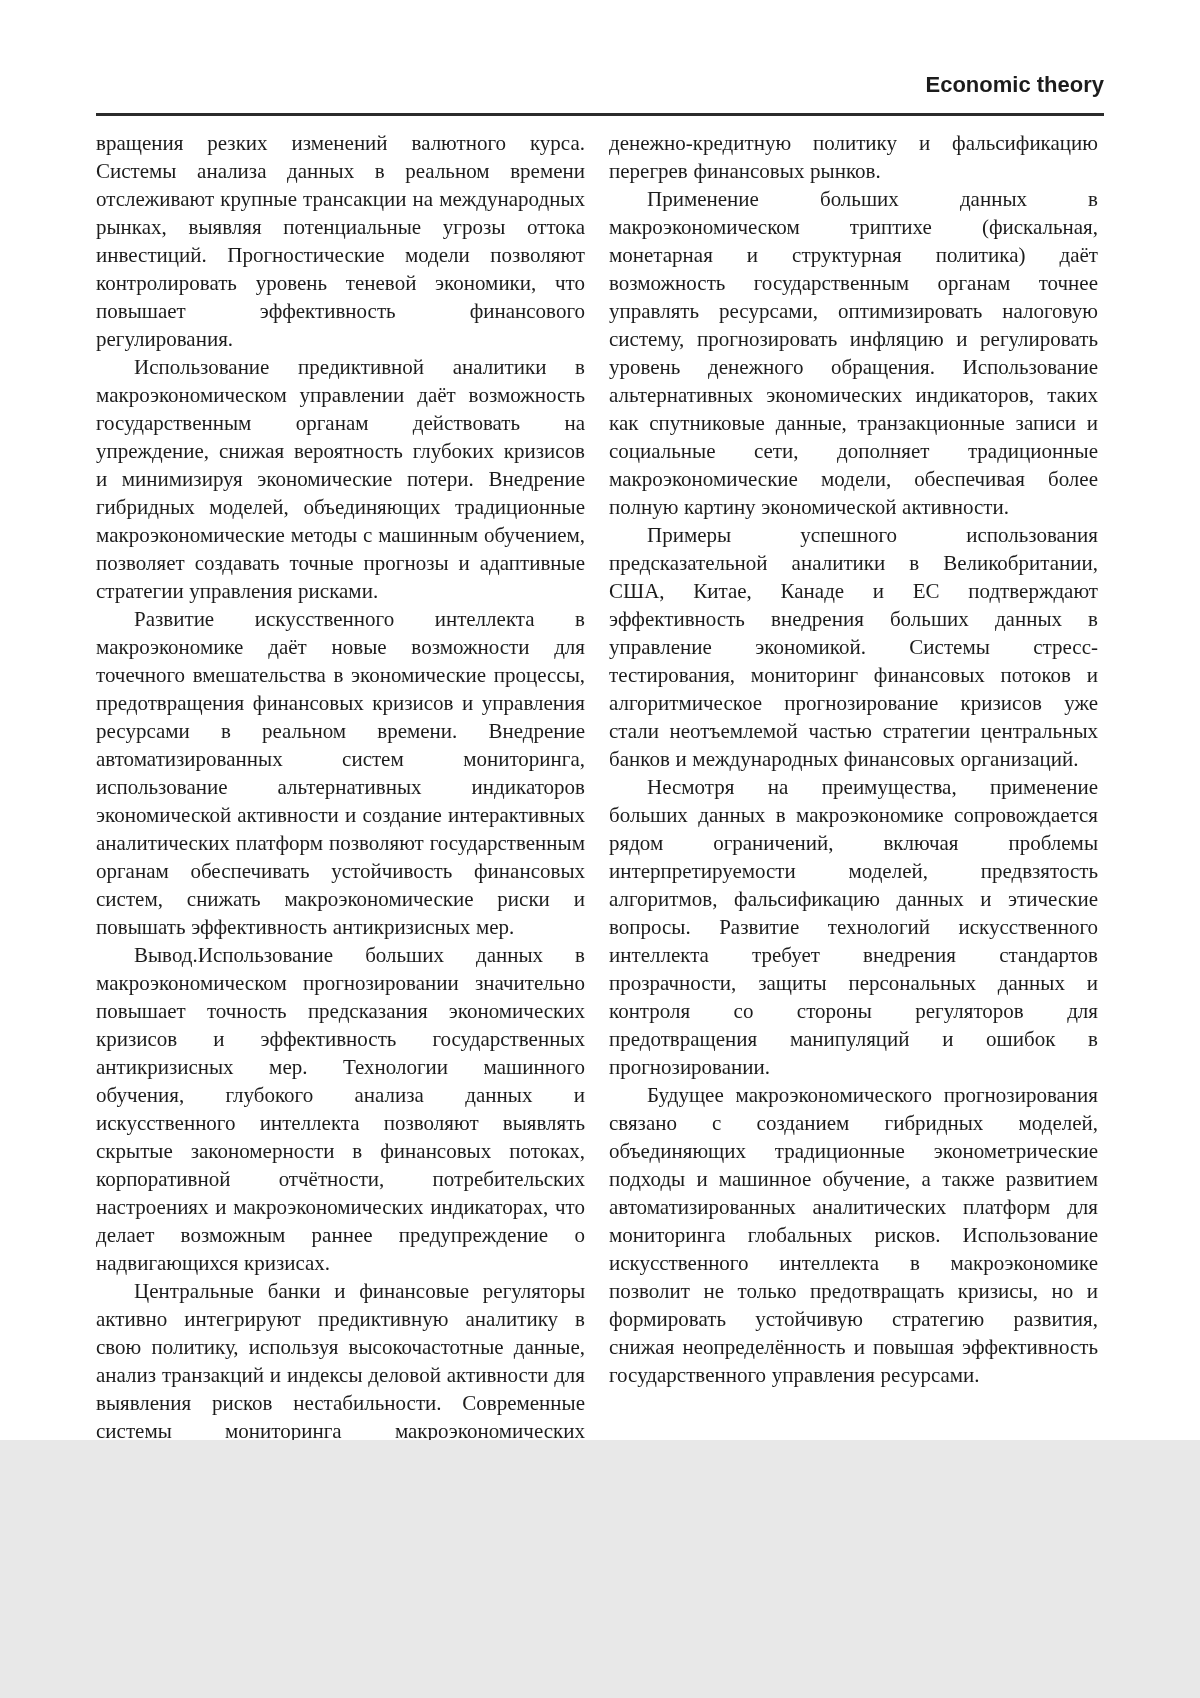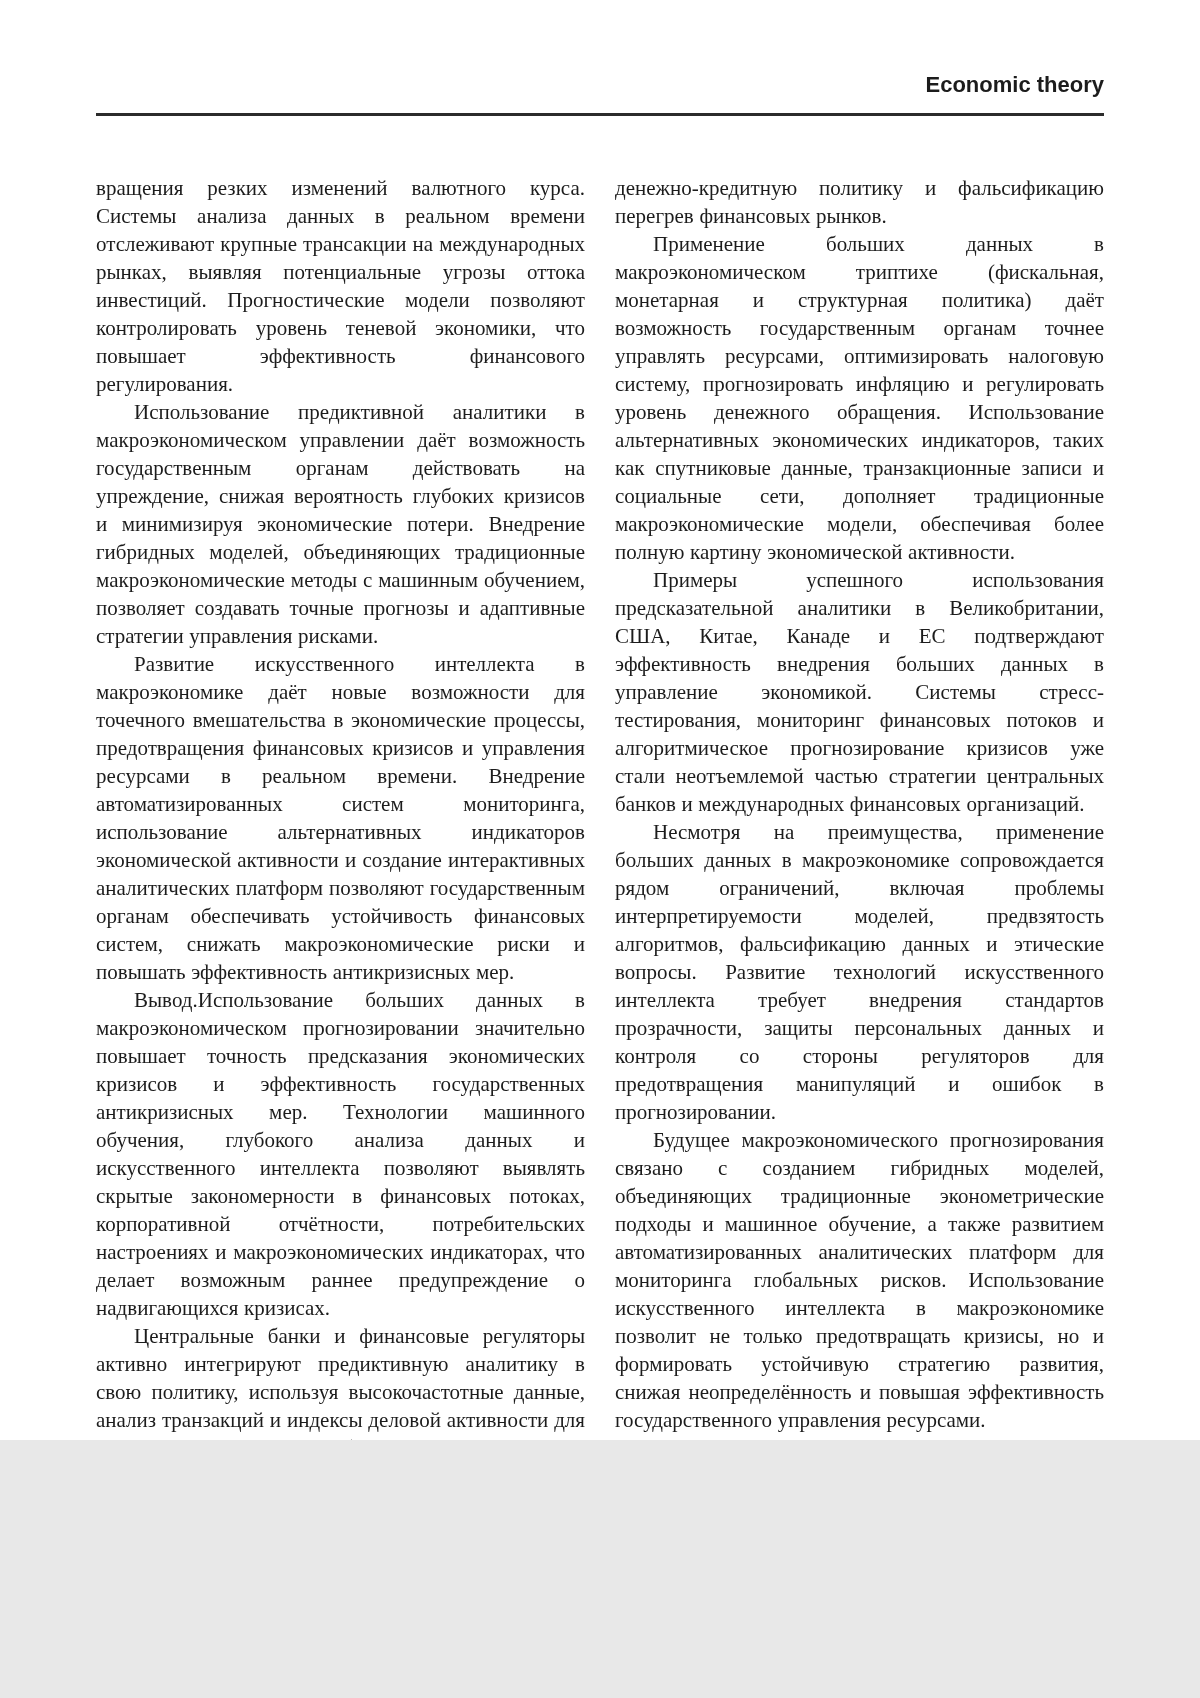--- a/index.html
+++ b/index.html
@@ -28,22 +28,21 @@
   }
   .header-rule {
     margin-top: 15px;
     height: 3px;
     background: #2b2b2b;
   }
   .content {
     position: absolute;
     top: 129px; left: 96px; right: 96px;
     display: flex;
-    gap: 30px;
-    margin-top: 45px;
+    gap: 24px;
   }
   .col {
     width: 489px;
     text-align: justify;
     font-size: 21px;
     line-height: 28px;
     hyphens: auto;
     -webkit-hyphens: auto;
     word-spacing: 0.02em;
   }

